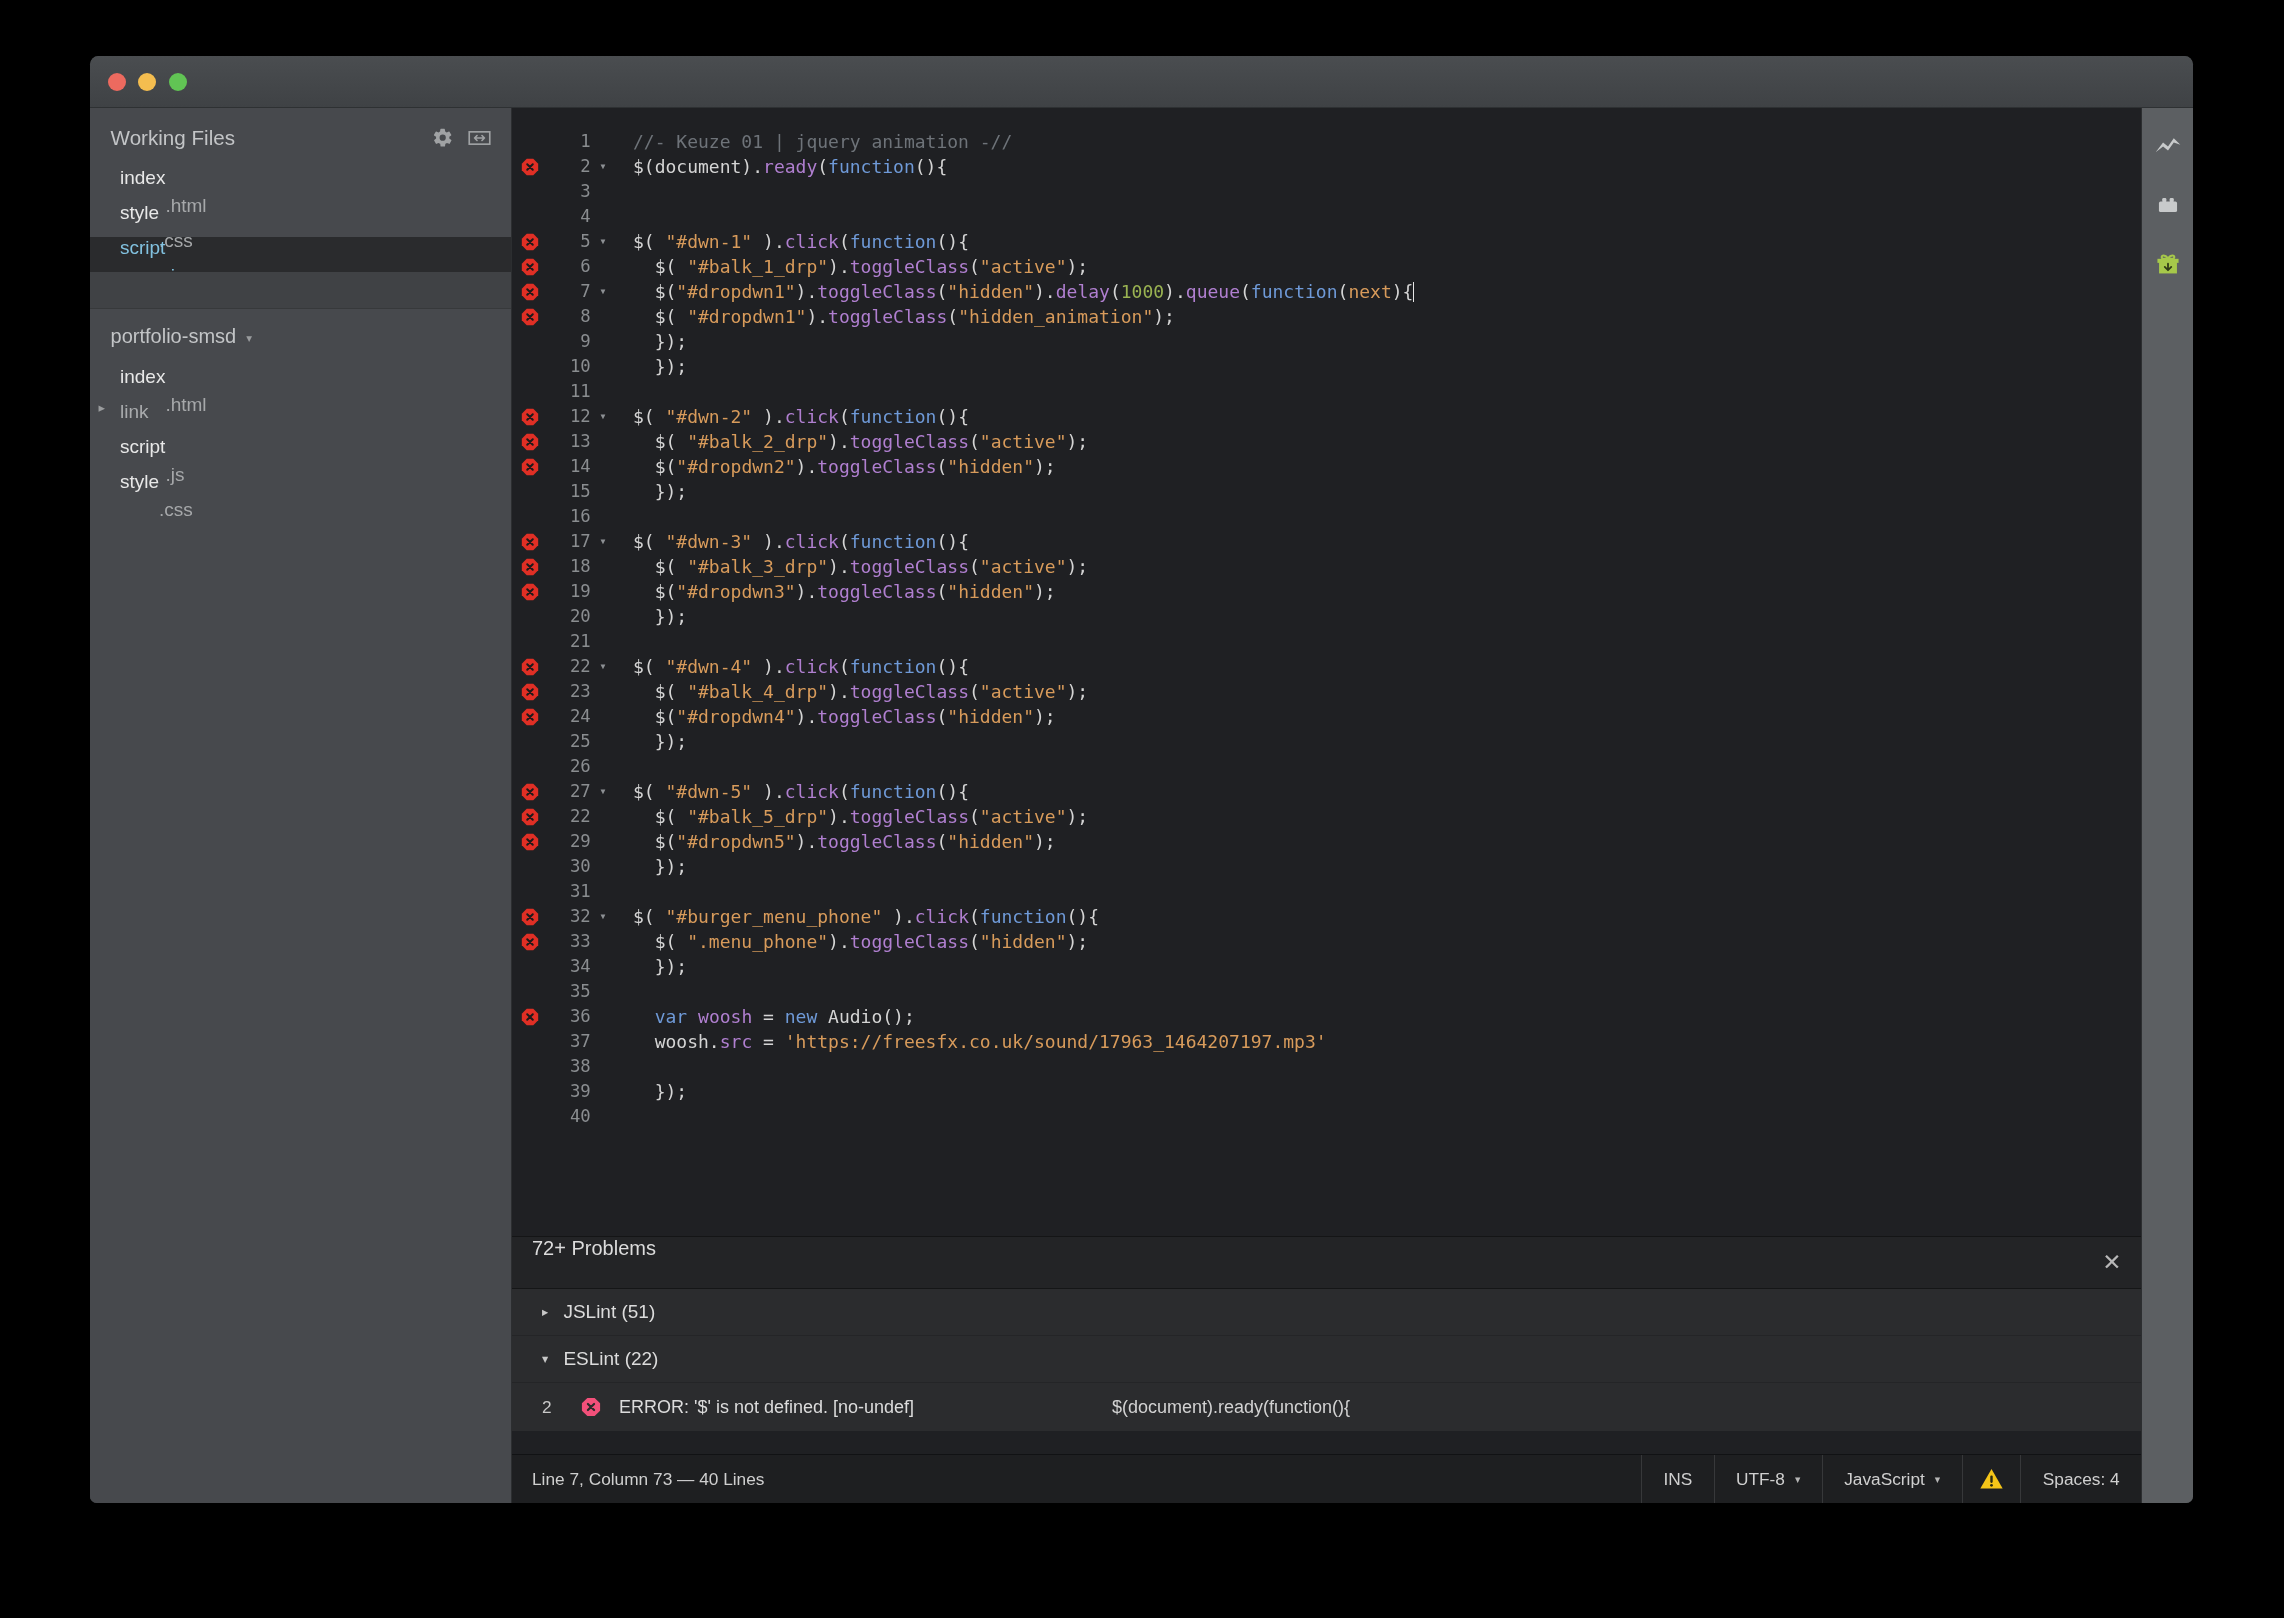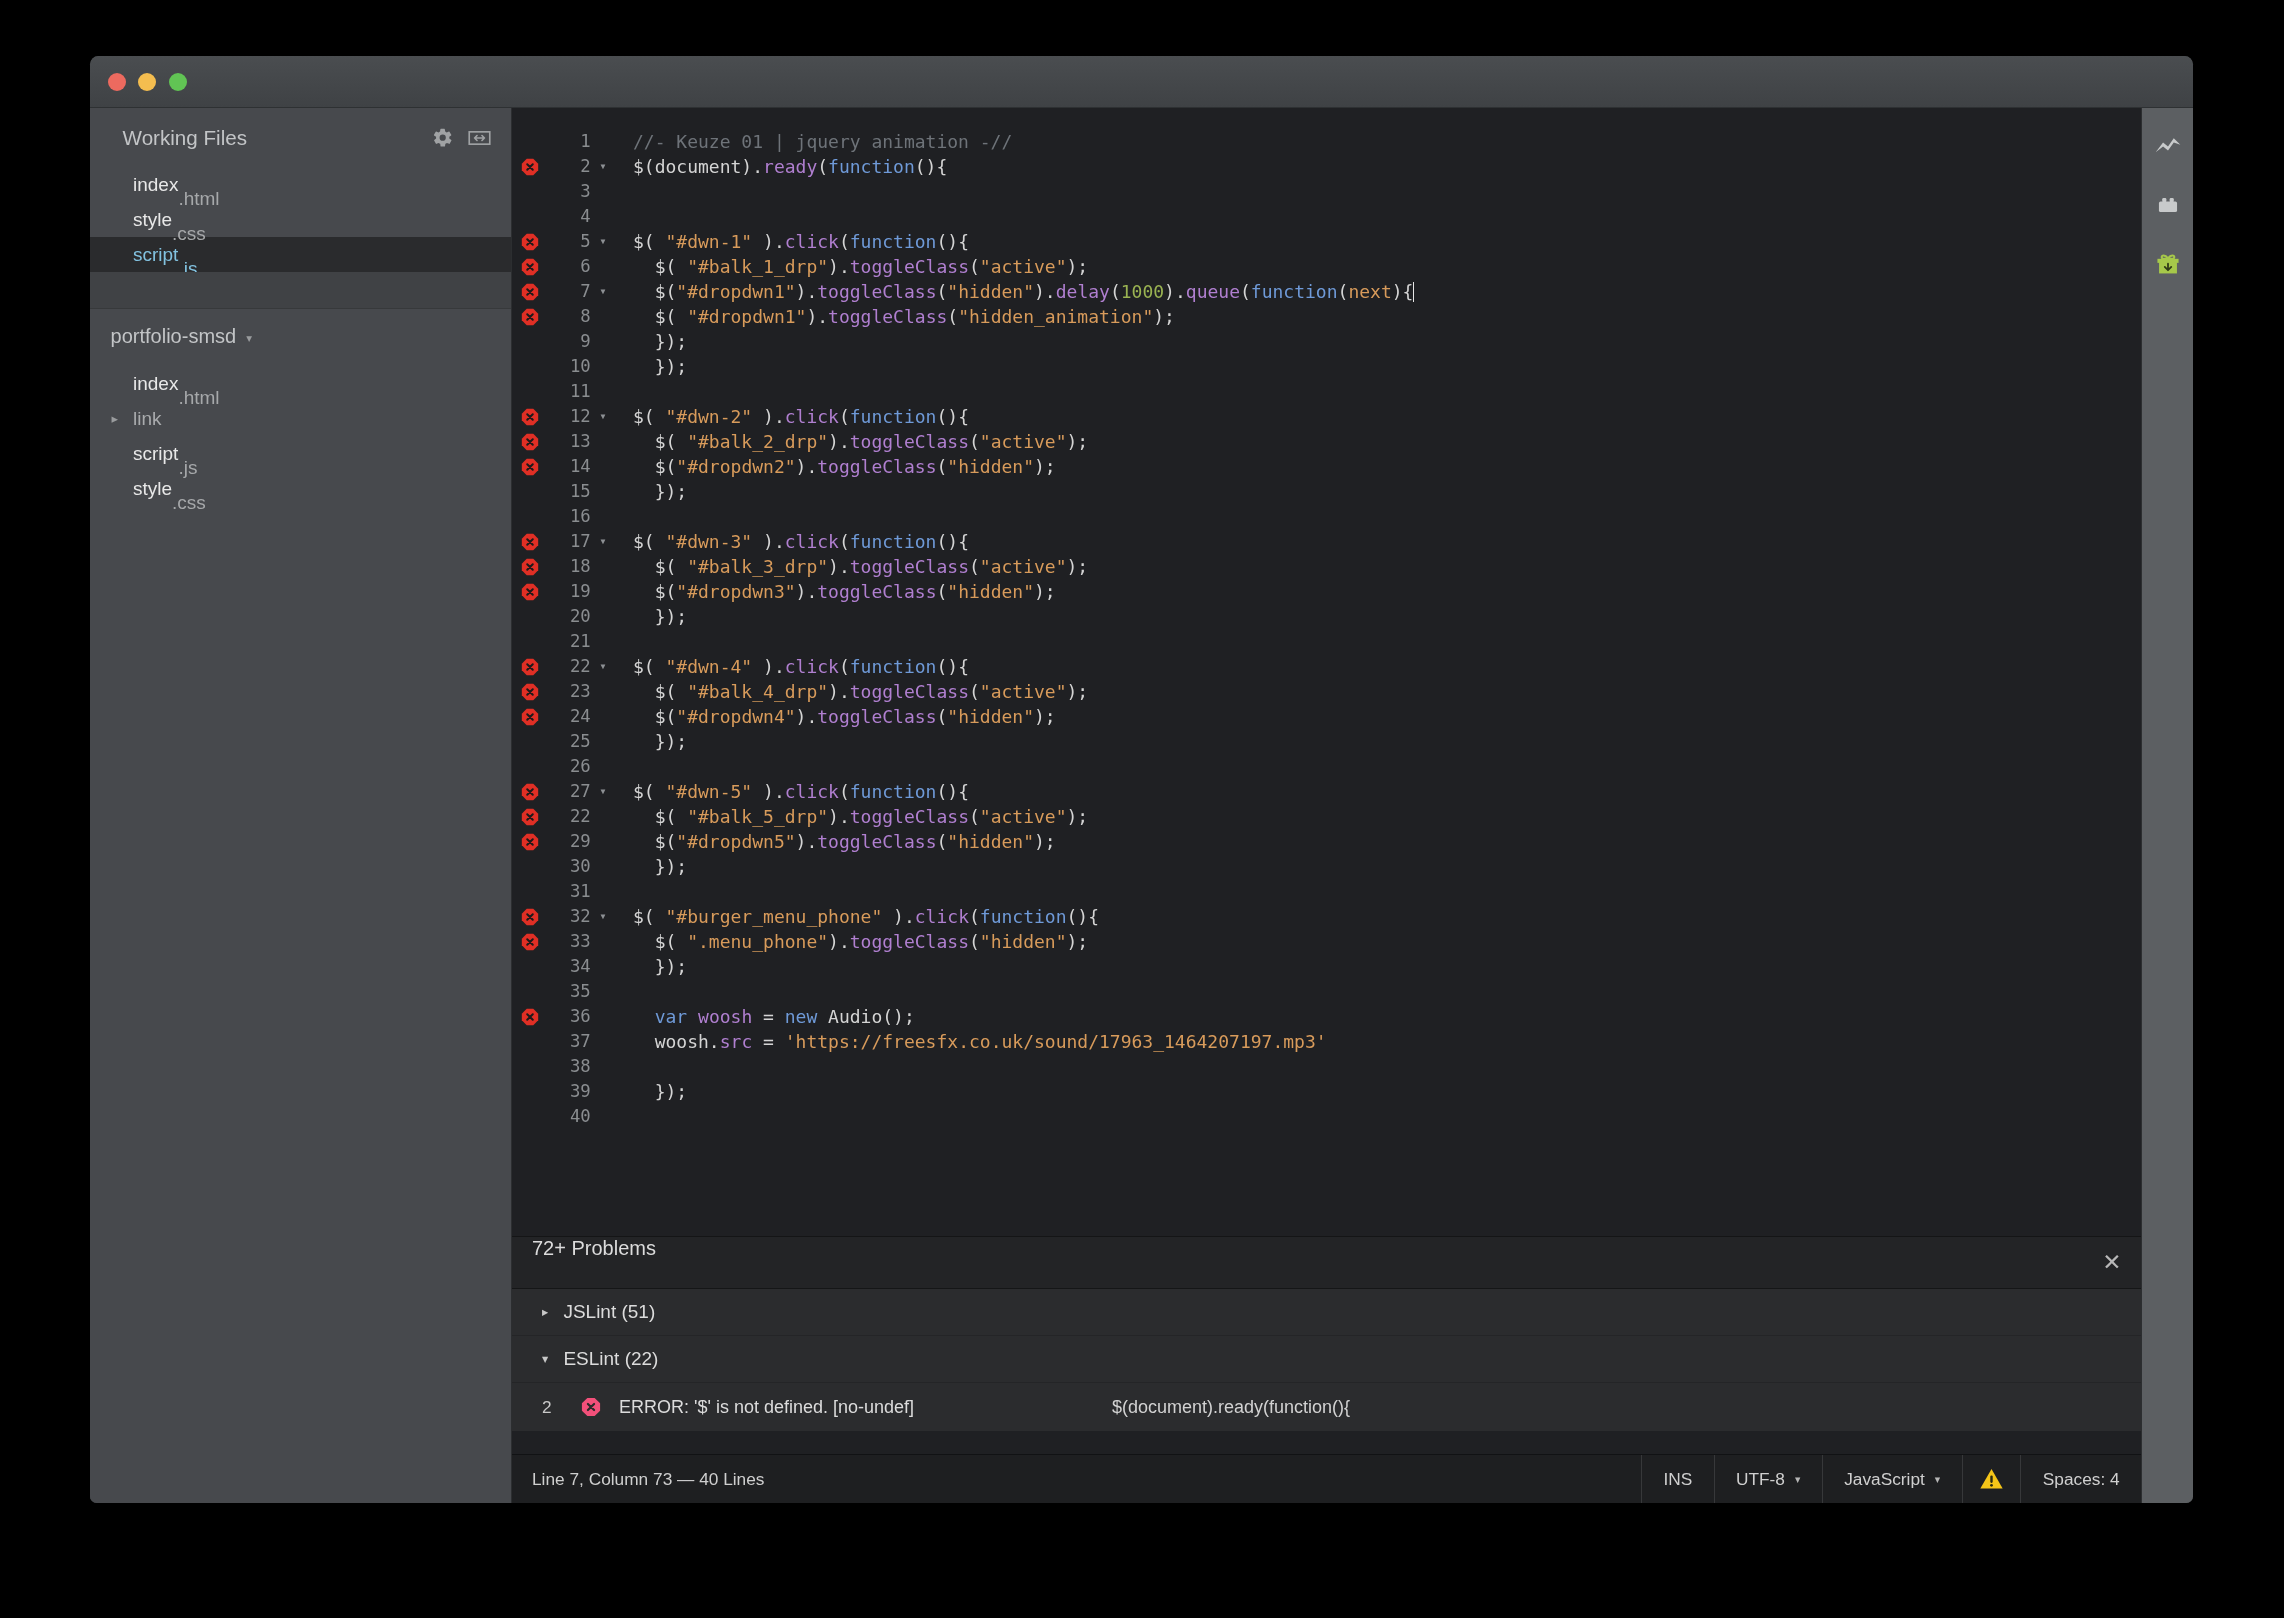--- a/index.html
+++ b/index.html
@@ -72,38 +72,37 @@
     flex-direction: column;
     border-right: 0.8px solid #2c2e30;
     overflow: hidden;
   }
   #wf-header {
     height: 59px;
     display: flex;
     align-items: center;
     padding: 0 20px 0 20.6px;
     position: relative;
-    margin-left: 12px;
   }
   #wf-title {
     font-size: 20.6px;
     color: #c3c5c7;
     flex: 1 1 auto;
   }
   .hdr-icon {
     margin-left: 15px;
     opacity: 0.78;
     display: flex;
     align-items: center;
   }
   .file-row {
     height: 35px;
     display: flex;
-    align-items: center;
-    padding-left: 43px;
+    align-items: flex-start;
+    padding-left: 30px;
     font-size: 19px;
     color: #e8e8e8;
     white-space: nowrap;
   }
   .file-row .ext { color: #a6a8aa; margin-top: 28px; }
   .file-row.selected {
     background: #2a2b2d;
   }
   .file-row.selected .base,
   .file-row.selected .ext { color: #82c2e0; }

